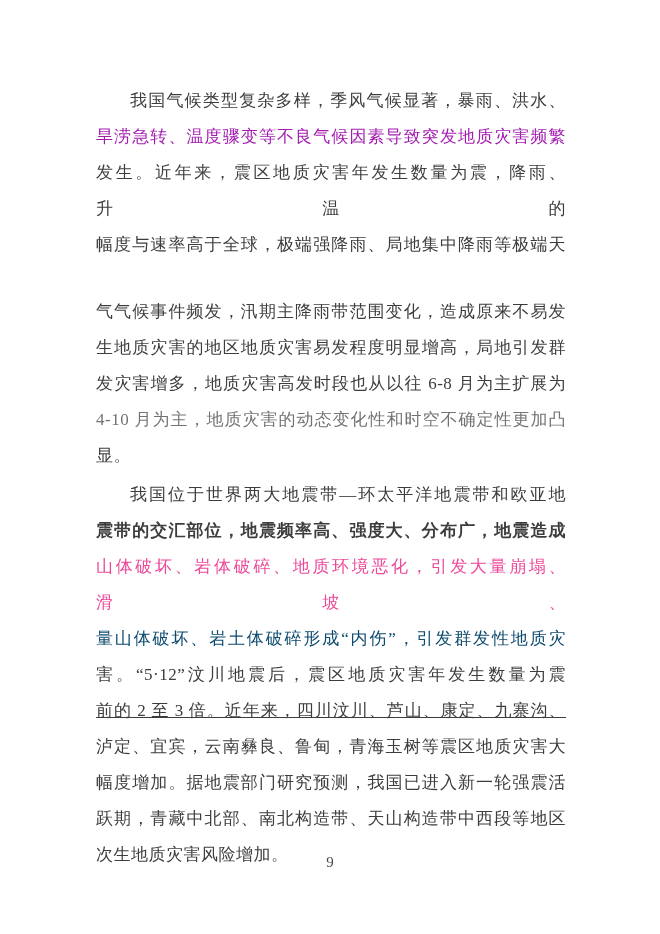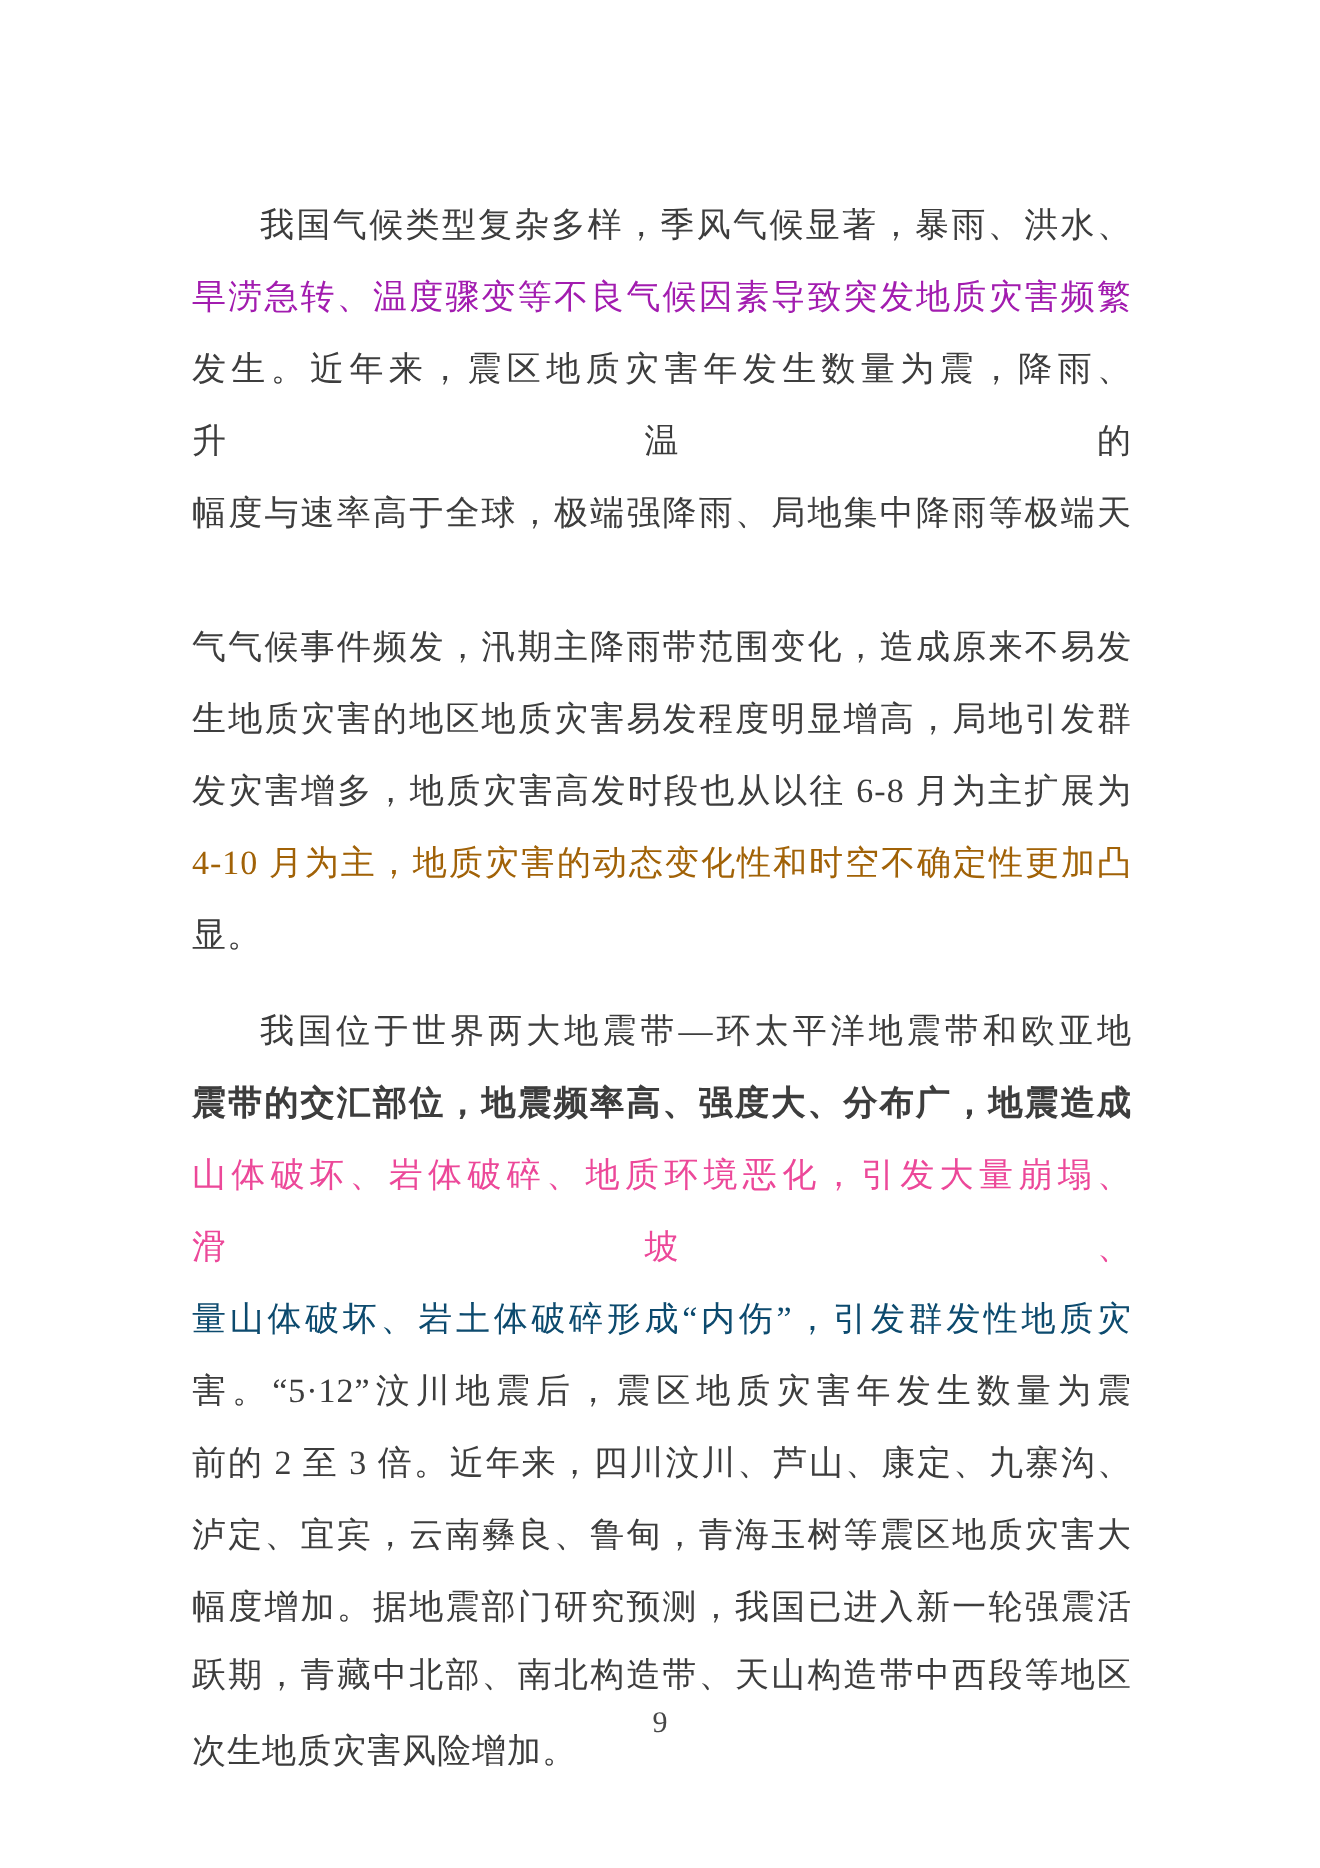--- a/index.html
+++ b/index.html
@@ -36,21 +36,20 @@
     line-height: 36px;
     color: #3d3d3d;
     text-align: justify;
     text-align-last: justify;
     letter-spacing: 0.5px;
     white-space: normal;
     word-break: keep-all;
   }
   .paragraph .line:first-child {
     text-indent: 2em;
-    margin-top: 12px;
   }
   .paragraph .line:last-child {
     text-align-last: left;
   }
   .page-number {
     position: absolute;
     top: 852px;
     left: 0;
     right: 0;
     text-align: center;
@@ -65,30 +64,30 @@
 <div class="page">
   <div class="text-block">
     <div class="paragraph">
         <div class="line" style="color: rgb(61, 61, 61);">我国气候类型复杂多样，季风气候显著，暴雨、洪水、</div>
         <div class="line" style="color: #a21caf;">旱涝急转、温度骤变等不良气候因素导致突发地质灾害频繁</div>
         <div class="line" style="color: rgb(61, 61, 61);">发生。近年来，震区地质灾害年发生数量为震，降雨、升温的</div>
         <div class="line" style="color: rgb(61, 61, 61);">幅度与速率高于全球，极端强降雨、局地集中降雨等极端天</div>
         <div class="line" style="color: rgb(61, 61, 61); margin-top: 31px;">气气候事件频发，汛期主降雨带范围变化，造成原来不易发</div>
         <div class="line" style="color: rgb(61, 61, 61);">生地质灾害的地区地质灾害易发程度明显增高，局地引发群</div>
         <div class="line" style="color: rgb(61, 61, 61);">发灾害增多，地质灾害高发时段也从以往 6-8 月为主扩展为</div>
-        <div class="line" style="color: #a16207;">4-10 月为主，地质灾害的动态变化性和时空不确定性更加凸</div>
+        <div class="line" style="color: #737373;">4-10 月为主，地质灾害的动态变化性和时空不确定性更加凸</div>
         <div class="line" style="color: rgb(61, 61, 61);">显。</div>
       </div>
     <div class="paragraph">
         <div class="line" style="color: rgb(61, 61, 61);">我国位于世界两大地震带—环太平洋地震带和欧亚地</div>
         <div class="line" style="color: rgb(61, 61, 61); font-weight: bold;">震带的交汇部位，地震频率高、强度大、分布广，地震造成</div>
         <div class="line" style="color: #ec4899;">山体破坏、岩体破碎、地质环境恶化，引发大量崩塌、滑坡、</div>
         <div class="line" style="color: #0c4a6e;">量山体破坏、岩土体破碎形成“内伤”，引发群发性地质灾</div>
         <div class="line" style="color: rgb(61, 61, 61);">害。“5·12”汶川地震后，震区地质灾害年发生数量为震</div>
-        <div class="line" style="color: rgb(61, 61, 61);">前的 2 至 3 倍。近年来，四川汶川、芦山、康定、九寨沟、</div>
+        <div class="line" style="color: rgb(61, 61, 61); text-decoration: underline;">前的 2 至 3 倍。近年来，四川汶川、芦山、康定、九寨沟、</div>
         <div class="line" style="color: rgb(61, 61, 61);">泸定、宜宾，云南彝良、鲁甸，青海玉树等震区地质灾害大</div>
         <div class="line" style="color: rgb(61, 61, 61);">幅度增加。据地震部门研究预测，我国已进入新一轮强震活</div>
-        <div class="line" style="color: rgb(61, 61, 61); font-family: Liberation Mono, monospace;">跃期，青藏中北部、南北构造带、天山构造带中西段等地区</div>
+        <div class="line" style="color: rgb(61, 61, 61);">跃期，青藏中北部、南北构造带、天山构造带中西段等地区</div>
         <div class="line" style="color: rgb(61, 61, 61);">次生地质灾害风险增加。</div>
       </div>
   </div>
   <div class="page-number">9</div>
 </div>
 
 </body></html>

